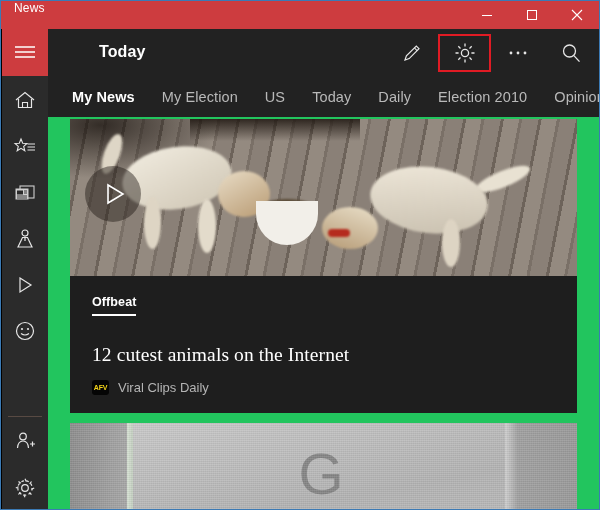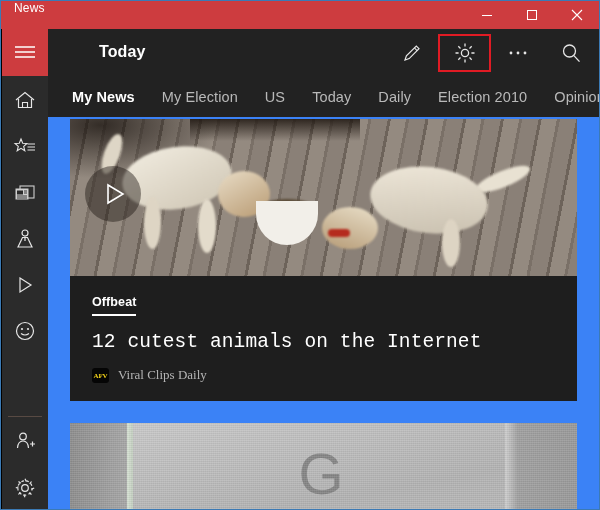--- a/index.html
+++ b/index.html
@@ -154,21 +154,21 @@
     font-weight: bold;
   }
 
   
   .content {
     position: absolute;
     left: 47px;
     top: 116px;
     width: 551px;
     height: 393px;
-    background: #3b82f6;
+    background: #22c55e;
     overflow: hidden;
   }
   .card {
     position: absolute;
     left: 22px;
     width: 507px;
     background: #1e1e1e;
   }
   .card-1 { top: 2px; }
   .card-2 { top: 306px; height: 120px; }
@@ -305,31 +305,30 @@
     font-weight: bold;
     letter-spacing: 0.1px;
   }
   .cat-underline {
     margin-top: 5px;
     height: 2px;
     background: #ffffff;
     width: 100%;
   }
   .card-title {
-    margin-top: 15px;
+    margin-top: 28px;
     color: #ffffff;
     font-size: 19.5px;
-    font-family: Liberation Mono, monospace;
+    font-family: Liberation Serif, serif;
     letter-spacing: 0.1px;
   }
   .card-source {
     margin-top: 14px;
     display: flex;
     align-items: flex-end;
-    font-family: Liberation Serif, serif;
   }
   .source-badge {
     width: 17px;
     height: 15px;
     background: #050505;
     border-radius: 3px;
     color: #f2d21a;
     font-size: 7px;
     font-weight: bold;
     display: flex;

